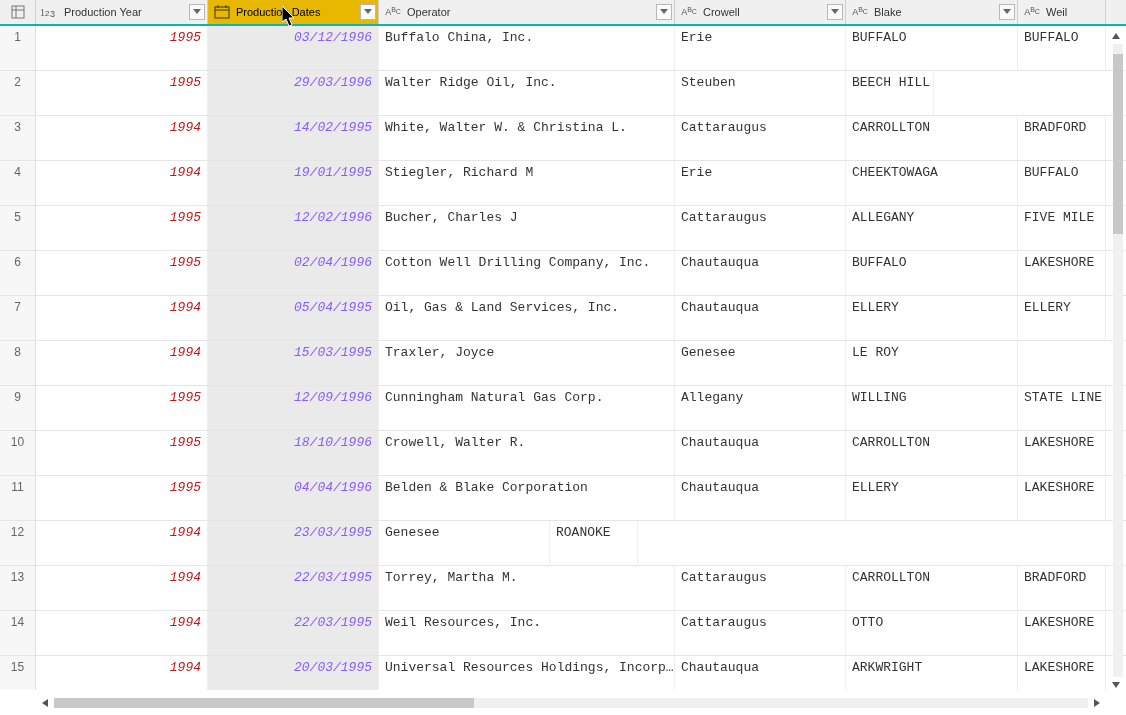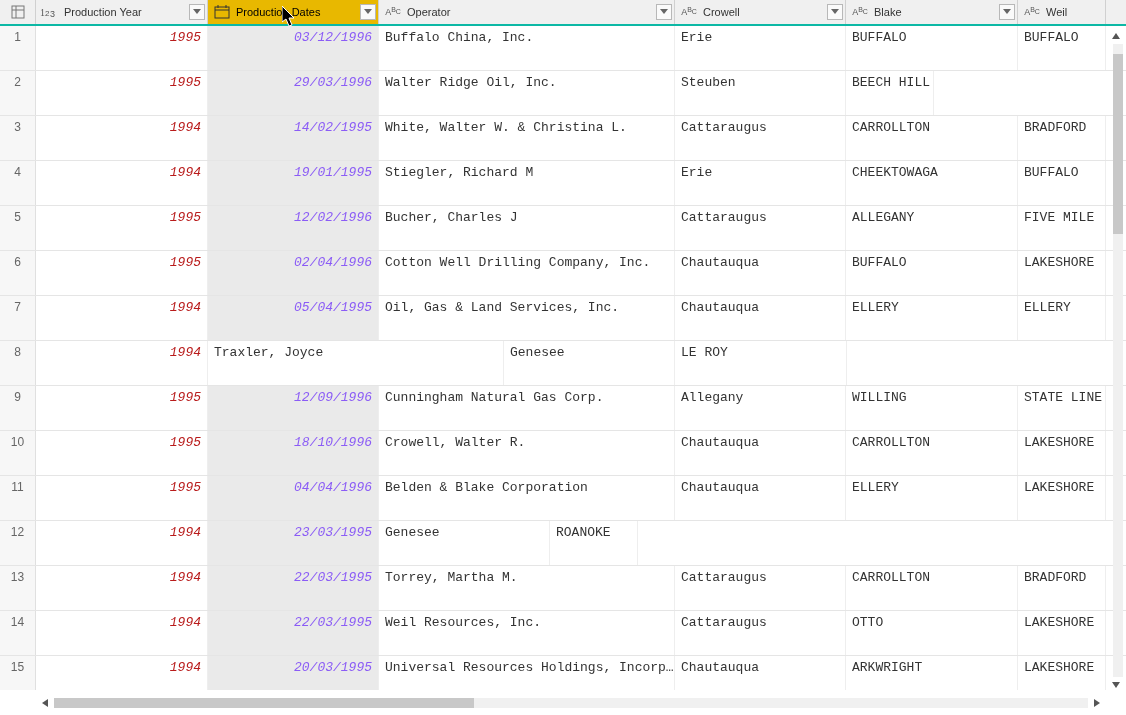--- a/index.html
+++ b/index.html
@@ -301,20 +301,21 @@
         <div class="cell num col-year">1994</div>
         <div class="cell date col-dates selected-col">05/04/1995</div>
         <div class="cell col-operator">Oil, Gas &amp; Land Services, Inc.</div>
         <div class="cell col-county">Chautauqua</div>
         <div class="cell col-town">ELLERY</div>
         <div class="cell col-field">ELLERY</div>
       </div>
       <div class="data-row">
         <div class="row-num">8</div>
         <div class="cell num col-year">1994</div>
+        <div class="cell date col-dates selected-col">15/03/1995</div>
         <div class="cell col-operator">Traxler, Joyce</div>
         <div class="cell col-county">Genesee</div>
         <div class="cell col-town">LE ROY</div>
       </div>
       <div class="data-row">
         <div class="row-num">9</div>
         <div class="cell num col-year">1995</div>
         <div class="cell date col-dates selected-col">12/09/1996</div>
         <div class="cell col-operator">Cunningham Natural Gas Corp.</div>
         <div class="cell col-county">Allegany</div>

